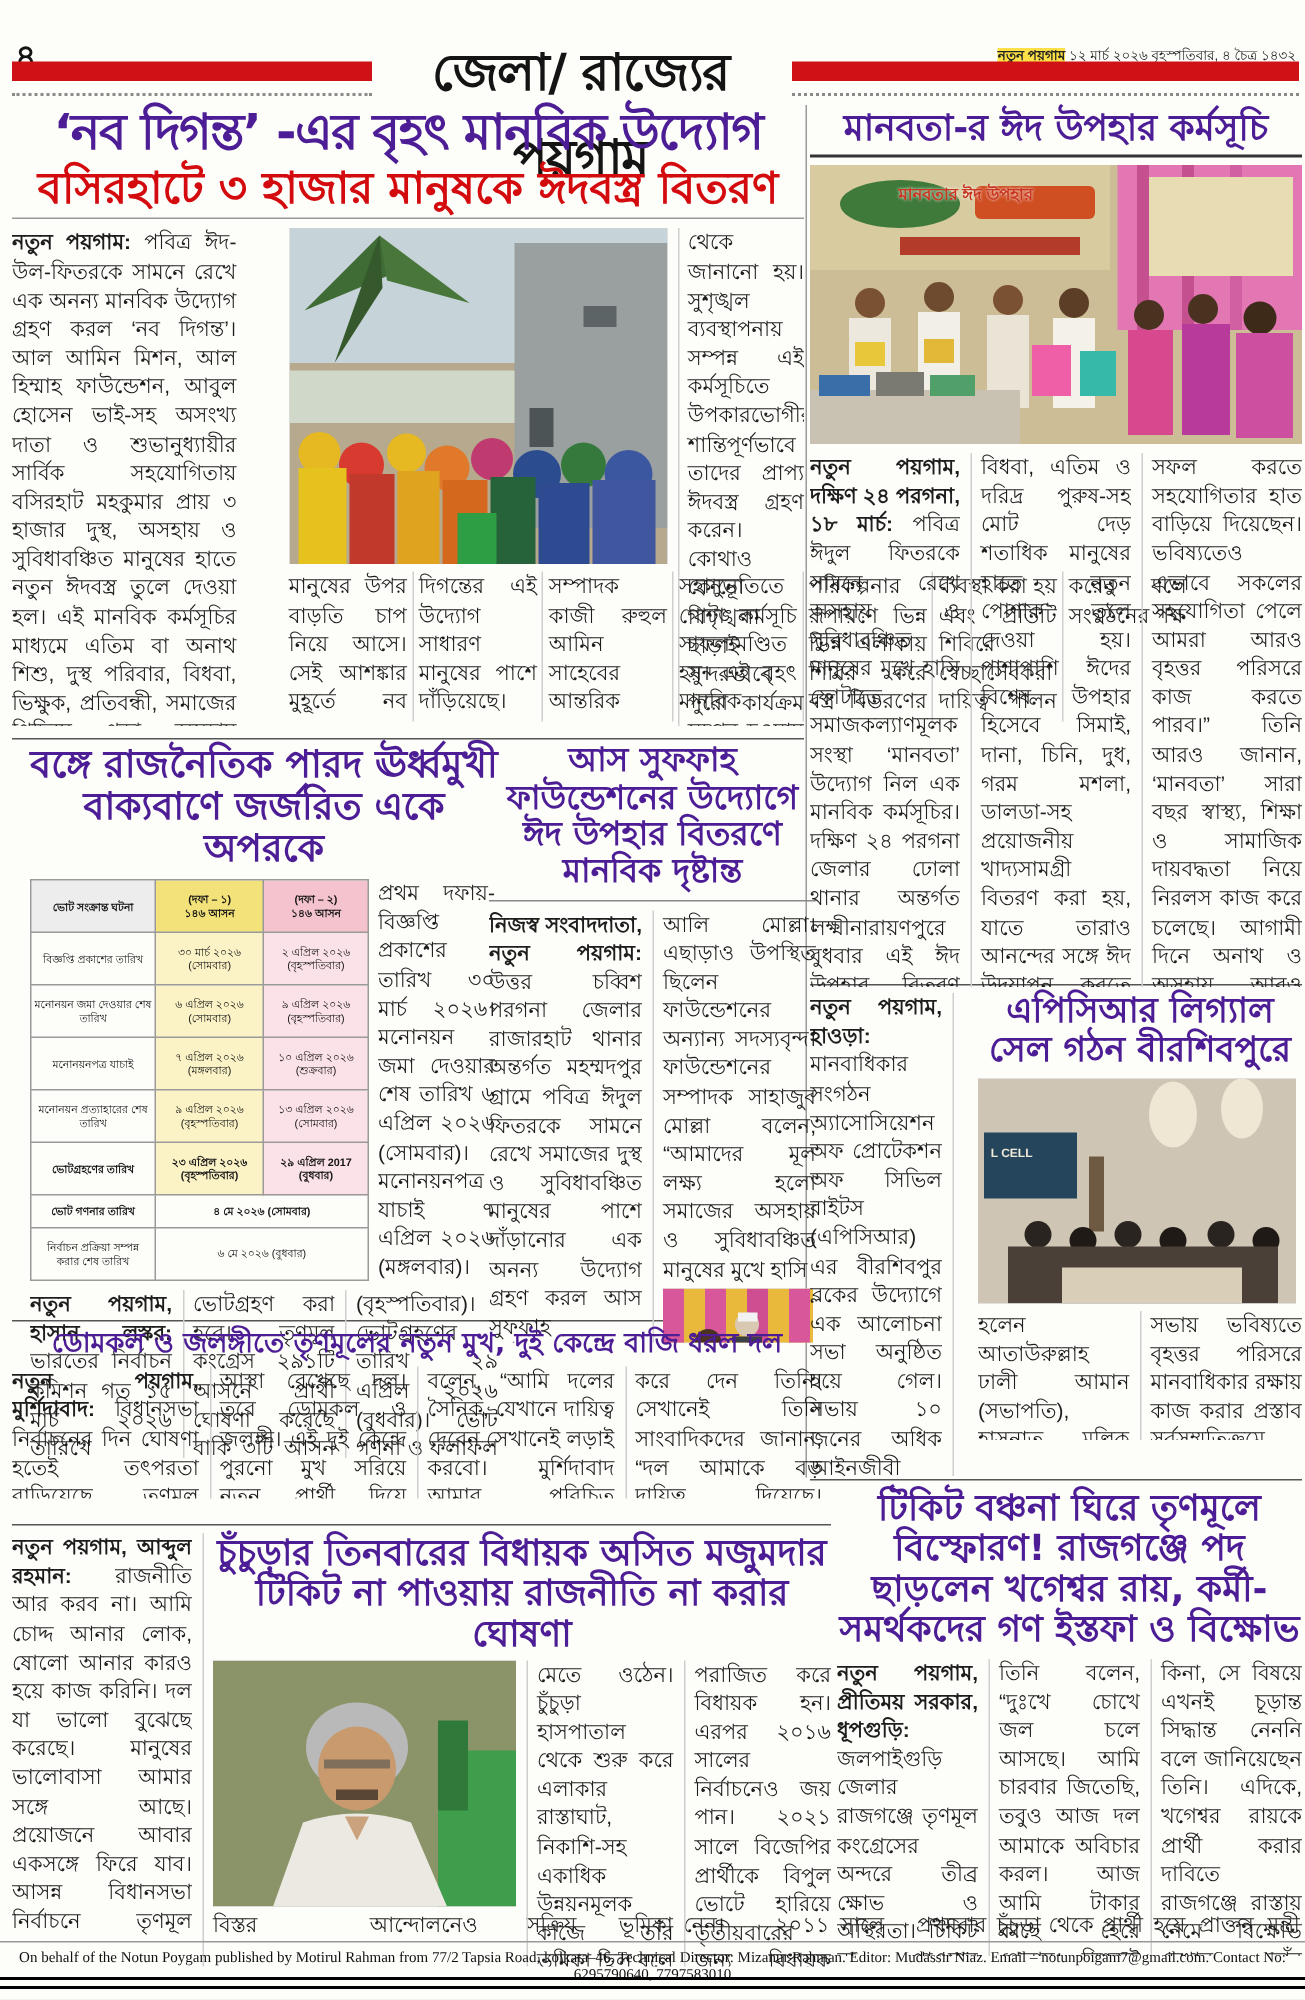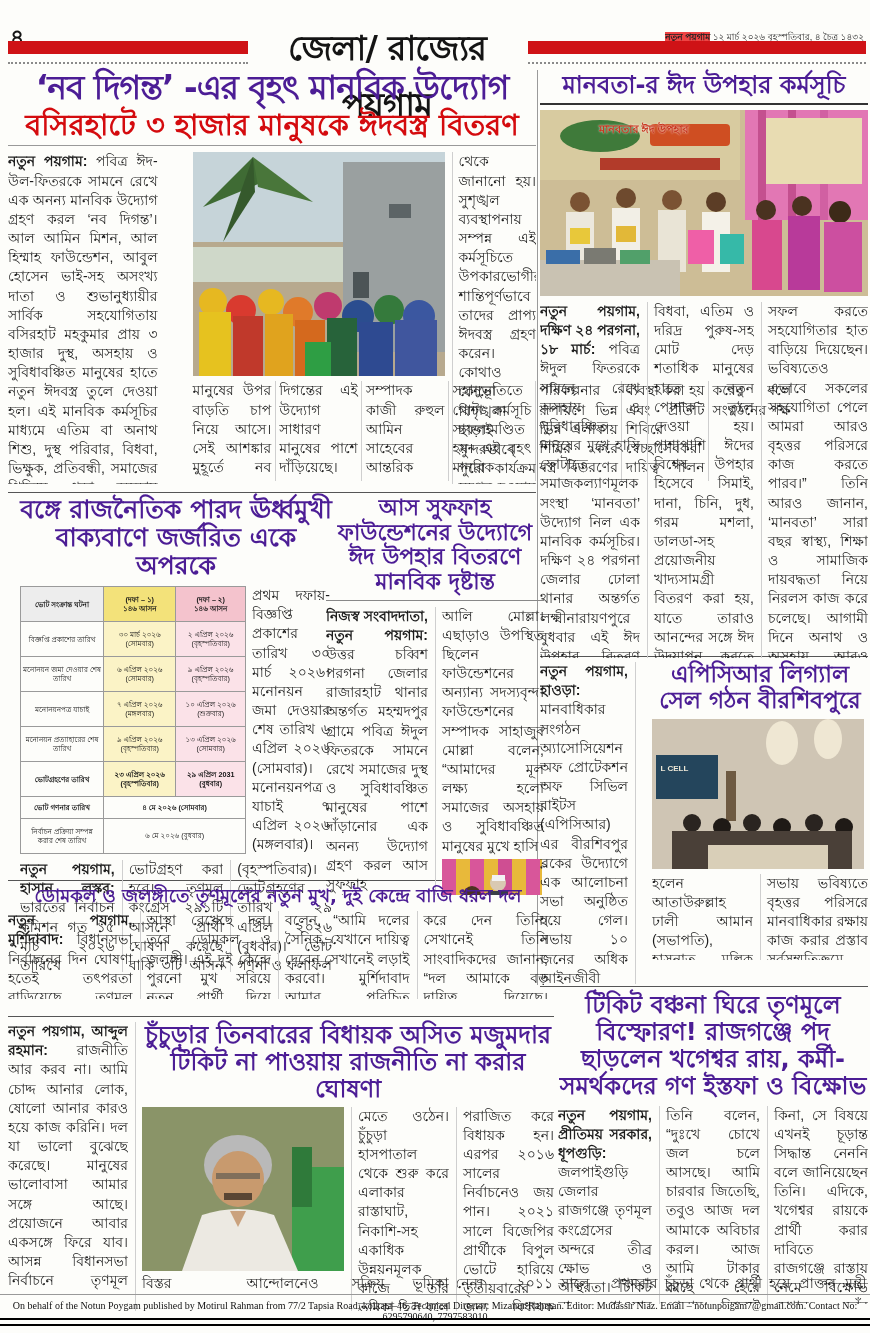--- a/index.html
+++ b/index.html
@@ -2,21 +2,21 @@
 <html><head>
 <meta charset="utf-8">
 <style>
   html,body{margin:0;padding:0;background:#e9e9e9;}
   .page{position:relative;width:870px;height:1333px;margin:0 auto;background:#fdfdfa;
         font-family:"Liberation Sans",sans-serif;color:#141414;overflow:hidden;}
   
   .pagenum{position:absolute;left:10px;top:20px;font-family:"Liberation Serif",serif;
            font-size:22px;font-weight:bold;}
   .topdate{position:absolute;right:6px;top:30px;font-size:9px;color:#222;}
-  .topdate b{background:#ef4444;}
+  .topdate b{background:#fde047;}
   .redbar{position:absolute;top:41px;height:13px;background:#cf1216;}
   .redbar.l{left:8px;width:240px;}
   .redbar.r{left:528px;width:338px;}
   .masthead{position:absolute;left:250px;top:22px;width:274px;text-align:center;
             font-size:34px;font-weight:800;letter-spacing:-1px;font-family:"DejaVu Sans",sans-serif;}
   .dotted{position:absolute;top:62px;border-top:2px dotted #8a8a8a;height:0;}
   .dotted.l{left:8px;width:240px;}
   .dotted.r{left:528px;width:338px;}
   
   .vrule{position:absolute;width:1px;background:#9a9a9a;}
@@ -248,21 +248,21 @@
           <td class="td-p2">১০ এপ্রিল ২০২৬ (শুক্রবার)</td>
         </tr>
         <tr>
           <td>মনোনয়ন প্রত্যাহারের শেষ তারিখ</td>
           <td class="td-p1">৯ এপ্রিল ২০২৬ (বৃহস্পতিবার)</td>
           <td class="td-p2">১৩ এপ্রিল ২০২৬ (সোমবার)</td>
         </tr>
         <tr class="boldrow">
           <td>ভোটগ্রহণের তারিখ</td>
           <td class="td-p1">২৩ এপ্রিল ২০২৬ (বৃহস্পতিবার)</td>
-          <td class="td-p2">২৯ এপ্রিল 2031 (বুধবার)</td>
+          <td class="td-p2">২৯ এপ্রিল 2017 (বুধবার)</td>
         </tr>
         <tr class="boldrow">
           <td>ভোট গণনার তারিখ</td>
           <td colspan="2">৪ মে ২০২৬ (সোমবার)</td>
         </tr>
         <tr>
           <td>নির্বাচন প্রক্রিয়া সম্পন্ন করার শেষ তারিখ</td>
           <td colspan="2">৬ মে ২০২৬ (বুধবার)</td>
         </tr>
       </tbody>

